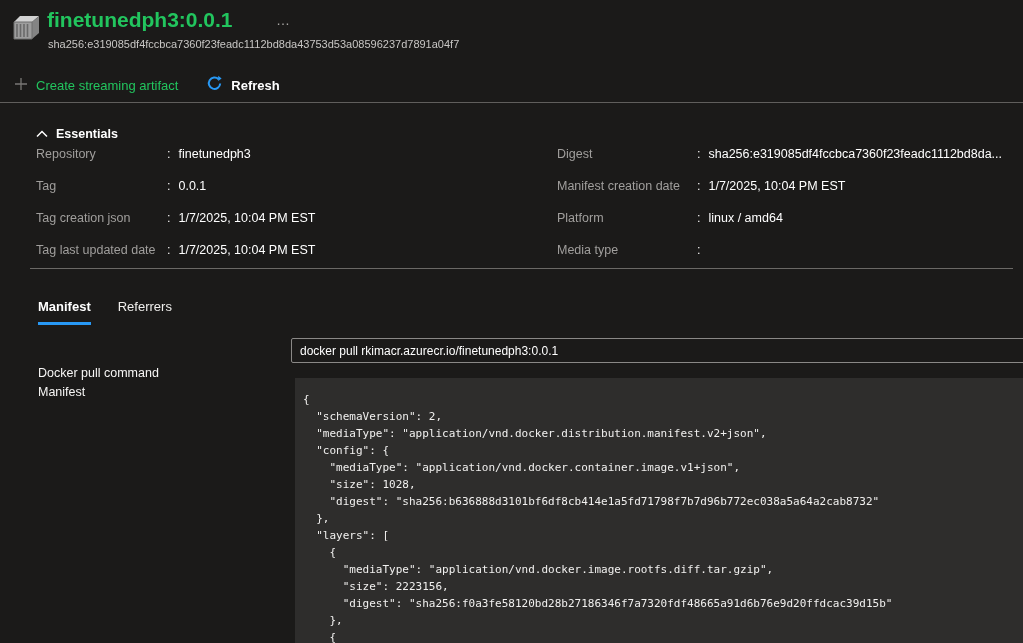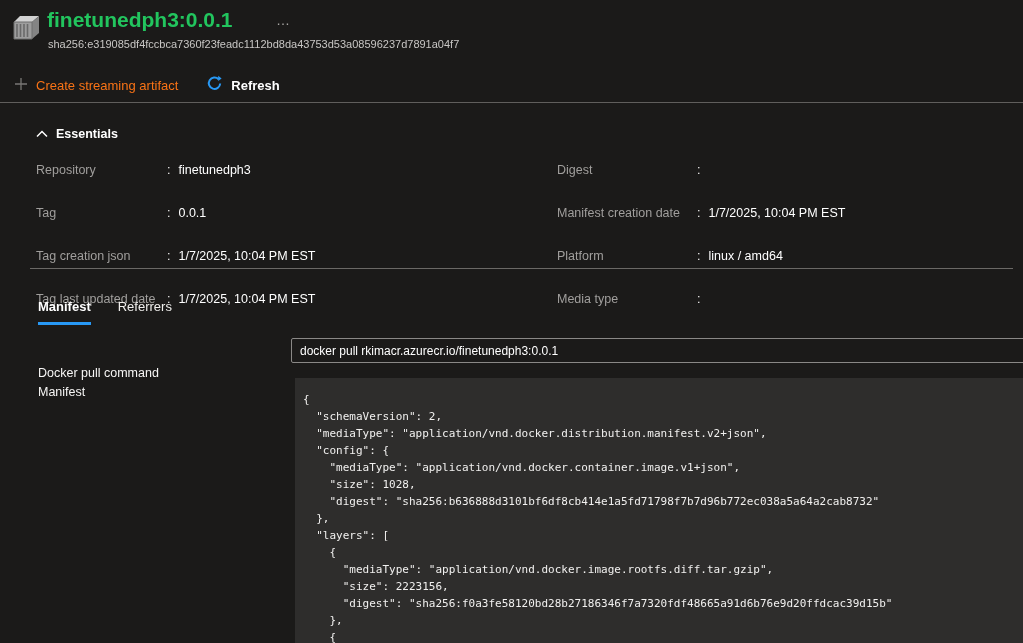--- a/index.html
+++ b/index.html
@@ -32,33 +32,33 @@
   
   .toolbar {
     position: absolute; left: 10px; top: 72px; height: 26px;
     display: flex; align-items: center; gap: 20px;
   }
   .tb-btn {
     display: flex; align-items: center; gap: 8px;
     background: none; border: none; font-size: 13px; cursor: pointer;
     font-family: "Liberation Sans", sans-serif; padding: 2px 4px;
   }
-  .tb-btn.disabled { color: #f97316; align-items: center; }
+  .tb-btn.disabled { color: #22c55e; align-items: center; }
   .tb-btn.primary { color: #ffffff; font-weight: 600; }
 
   .divider-1 { position: absolute; top: 102px; left: 0; width: 1023px; height: 1px; background: #605e5c; }
   .divider-2 { position: absolute; top: 268px; left: 30px; width: 983px; height: 1px; background: #6b6966; }
 
   
   .essentials-header {
     position: absolute; left: 36px; top: 127px;
     display: flex; gap: 8px;
     font-size: 12.5px; font-weight: bold; color: #ffffff; cursor: pointer;
   }
-  .ess-col { position: absolute; top: 160px; display: flex; flex-direction: column; gap: 23px; }
+  .ess-col { position: absolute; top: 144px; display: flex; flex-direction: column; gap: 12px; }
   .ess-col.left  { left: 36px; }
   .ess-col.right { left: 557px; }
   .ess-row { display: flex; align-items: center; height: 20px; font-size: 12.5px; white-space: nowrap; }
   .ess-col.left  .ess-label { width: 131px; color: #a19f9d; flex: none; }
   .ess-col.right .ess-label { width: 140px; color: #a19f9d; flex: none; }
   .ess-colon { color: #f3f2f1; margin-right: 8px; }
   .ess-value { color: #ffffff; }
 
   
   .tabs { position: absolute; left: 38px; top: 299px; display: flex; gap: 27px; }
@@ -167,20 +167,21 @@
       <span class="ess-label">Tag last updated date</span>
       <span class="ess-colon">:</span>
       <span class="ess-value">1/7/2025, 10:04 PM EST</span>
     </div>
   </div>
 
   <div class="ess-col right">
     <div class="ess-row">
       <span class="ess-label">Digest</span>
       <span class="ess-colon">:</span>
+      <span class="ess-value">sha256:e319085df4fccbca7360f23feadc1112bd8da...</span>
     </div>
     <div class="ess-row">
       <span class="ess-label">Manifest creation date</span>
       <span class="ess-colon">:</span>
       <span class="ess-value">1/7/2025, 10:04 PM EST</span>
     </div>
     <div class="ess-row">
       <span class="ess-label">Platform</span>
       <span class="ess-colon">:</span>
       <span class="ess-value">linux / amd64</span>

